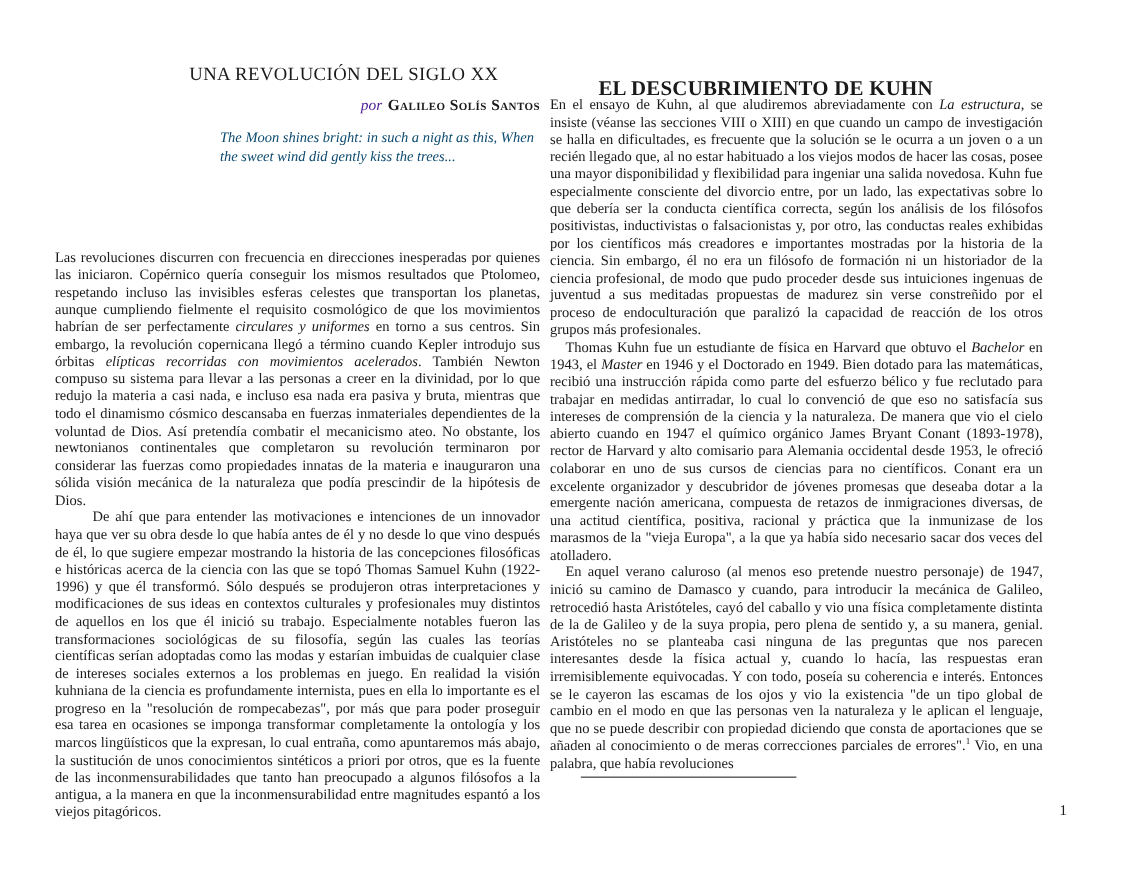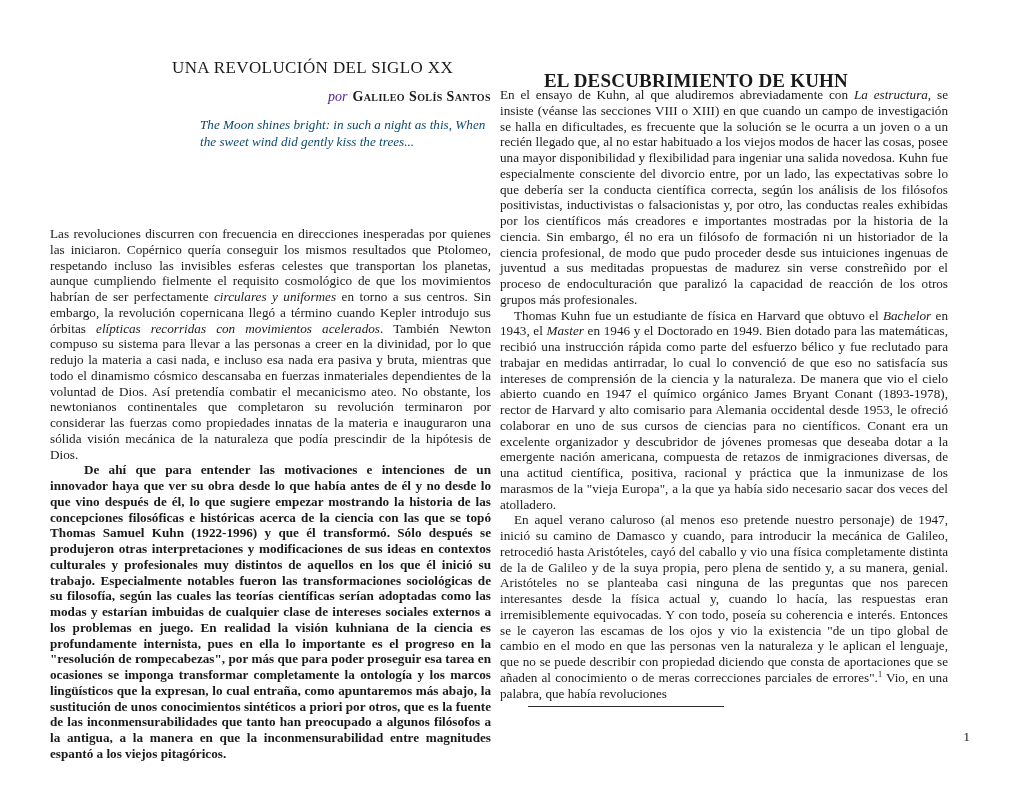--- a/index.html
+++ b/index.html
@@ -41,21 +41,21 @@
     white-space: nowrap;
   }
 
   .col {
     position: absolute; text-align: justify;
     font-size: 13.2px; line-height: 15.75px;
   }
   .left-body  { left: 50px;  top: 180px; width: 441px; margin-top: 46px; }
   .right-body { left: 500px; top: 87px;  width: 448px; }
   .para { margin: 0; }
-  .p-bold { font-weight: bold; }
+  .p-bold { font-weight: normal; }
   .indent-lg { text-indent: 34px; }
   .indent-sm { text-indent: 14px; }
 
   .seg-i { font-style: italic; }
   sup { font-size: 0.62em; line-height: 0; }
   .para sup { font-weight: normal; }
 
   .footnote-rule {
     position: absolute; left: 528px; top: 706px; width: 196px;
     border-top: 1.6px solid #2a2a2a; height: 0;

